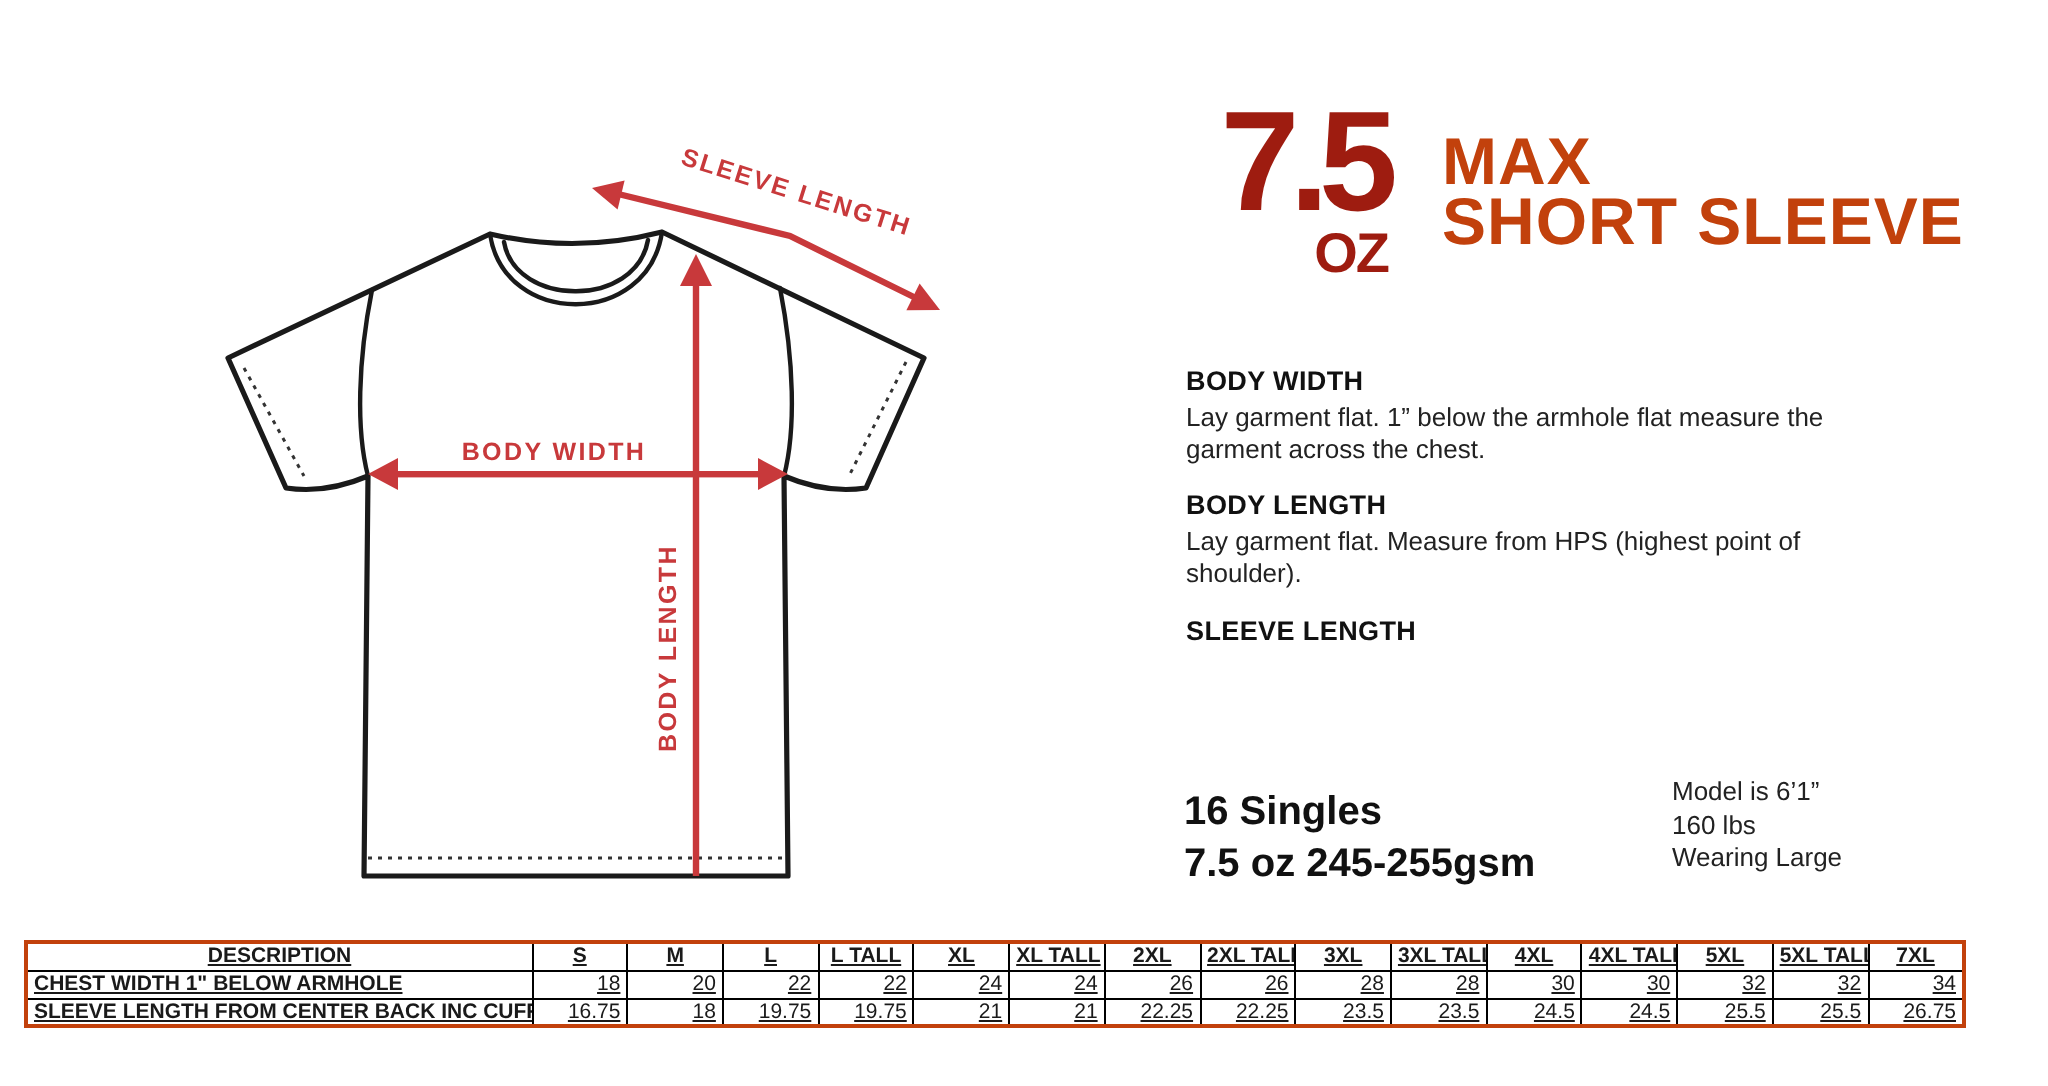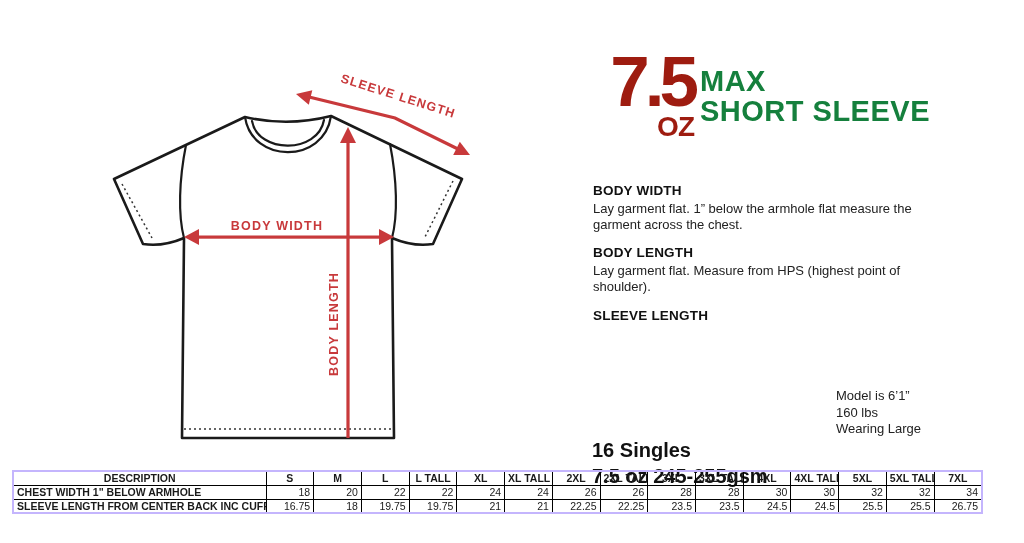--- a/index.html
+++ b/index.html
@@ -8,38 +8,38 @@
   .stage { position:relative; width:1024px; height:543px; background:#fff; }
 
   
   .diagram-svg { position:absolute; left:0; top:0; }
 
   
   .title-block { position:absolute; left:606px; top:52px; display:flex; align-items:center; }
   .title-oz-col { width:88px; text-align:right; color:#9E1C10; }
   .title-value  { font-size:71px; font-weight:bold; line-height:0.84; letter-spacing:-5px; }
   .title-unit   { font-size:28px; font-weight:bold; line-height:1; margin-top:1px; letter-spacing:-1px; }
-  .title-main   { margin-left:6px; color:#15803d; font-weight:bold; font-size:29px; line-height:30px; letter-spacing:0.5px; white-space:nowrap; }
+  .title-main   { margin-left:27px; color:#c2410c; font-weight:bold; font-size:33px; line-height:30px; letter-spacing:0.5px; white-space:nowrap; }
 
   
   .guide-section { position:absolute; left:593px; width:360px; }
   .sec-0 { top:183px; } .sec-1 { top:245px; } .sec-2 { top:308px; }
   .guide-section h3 { font-size:13.5px; font-weight:bold; color:#111; margin-bottom:3px; letter-spacing:0.2px; }
   .guide-section p  { font-size:13px; line-height:15.5px; color:#222; }
 
   
-  .fabric-specs { position:absolute; left:592px; top:393px; font-size:20px; font-weight:bold; line-height:26px; color:#111;margin-top:44px; }
+  .fabric-specs { position:absolute; left:592px; top:393px; font-size:20px; font-weight:bold; line-height:26px; color:#111; }
   .model-info   { position:absolute; left:836px; top:388px; font-size:13px; line-height:16.5px; color:#222; }
 
   
   .size-table { position:absolute; left:12px; top:470px; width:971px;
                 border-collapse:collapse; table-layout:fixed; font-size:10.5px; }
   .size-table th, .size-table td { border:1px solid #000; height:14px; padding:0 3px;
                 overflow:hidden; white-space:nowrap; }
-  .size-table { border:2px solid #c4b5fd; }
+  .size-table { border:2px solid #c2410c;text-decoration:underline; }
   .size-table th { font-weight:bold; text-align:center; }
   .size-table td.desc  { font-weight:bold; text-align:left; }
   .size-table td.val   { font-weight:normal; text-align:right; }
   .size-table col.c-desc { width:253px; }
 </style>
 </head>
 <body>
 
 <div class="stage">
 

